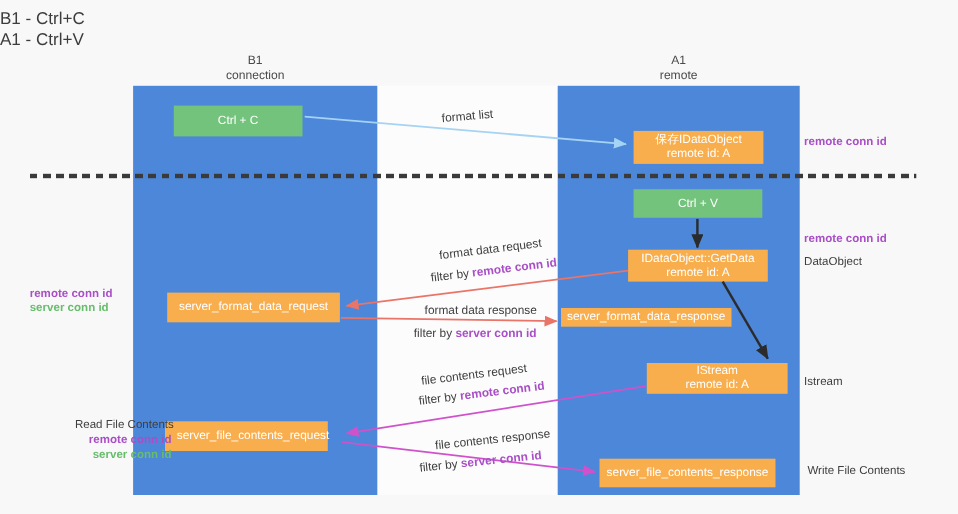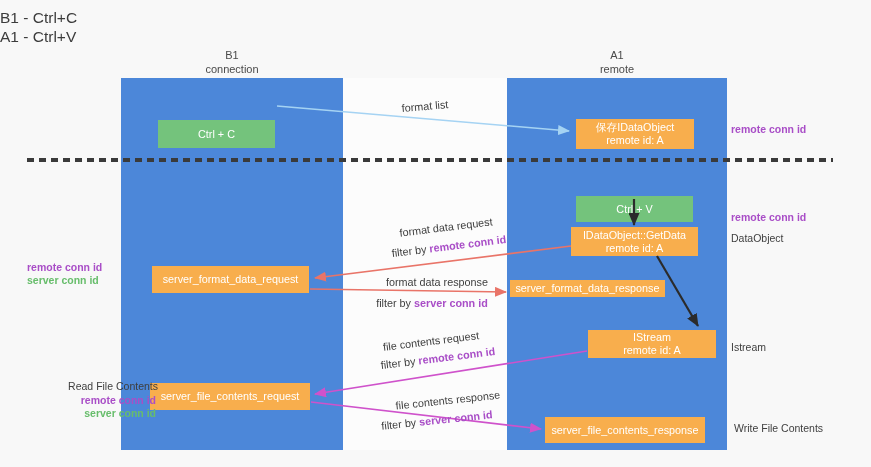--- a/index.html
+++ b/index.html
@@ -14,21 +14,21 @@
   .column{position:absolute;top:78px;height:372px;background:#4c87d9;z-index:2;}
   .col-left{left:121px;width:222px;}
   .col-right{left:507px;width:220px;}
 
   .divider{position:absolute;left:27px;top:158px;width:806px;height:4px;z-index:3;
            background:repeating-linear-gradient(90deg,#3a3a3a 0 7px,transparent 7px 12px);}
 
   .box{position:absolute;display:flex;flex-direction:column;align-items:center;justify-content:center;
        color:#ffffff;text-align:center;z-index:4;}
   .box span{display:block;line-height:13px;font-size:10.8px;white-space:nowrap;}
-  .green{background:#74c37c;margin-top:24px;}
+  .green{background:#74c37c;}
   .orange{background:#f8ae4d;}
 
   .arrows{position:absolute;left:0;top:0;z-index:5;}
 
   .slabel{position:absolute;font-size:10.5px;line-height:13px;color:#3e3e3e;white-space:nowrap;z-index:6;}
   .slabel span{display:block;}
   .flabel{position:absolute;font-size:10.8px;line-height:13px;color:#3e3e3e;
           white-space:nowrap;text-align:center;z-index:6;}
   .purple{color:#a94ec7;font-weight:bold;}
   .greenlbl{color:#67bd6b;font-weight:bold;}
@@ -79,21 +79,21 @@
   <div class="box orange" style="left:152px;top:266px;width:157px;height:27px;">
     <span>server_format_data_request</span>
   </div>
   <div class="box orange" style="left:510px;top:280px;width:155px;height:17px;">
     <span>server_format_data_response</span>
   </div>
   <div class="box orange" style="left:588px;top:330px;width:128px;height:28px;">
     <span>IStream</span>
     <span>remote id: A</span>
   </div>
-  <div class="box orange" style="left:150px;top:383px;width:160px;height:27px;">
+  <div class="box orange" style="left:150px;top:383px;width:136px;height:27px;padding-left:12px;">
     <span>server_file_contents_request</span>
   </div>
   <div class="box orange" style="left:545px;top:417px;width:160px;height:26px;">
     <span>server_file_contents_response</span>
   </div>
 
   <svg class="arrows" width="871" height="467" viewBox="0 0 871 467">
     <defs>
       <marker id="ah-blue" markerWidth="12" markerHeight="10" refX="11" refY="5" orient="auto" markerUnits="userSpaceOnUse">
         <path d="M0,0 L12,5 L0,10 z" fill="#a5d3f3"></path>

